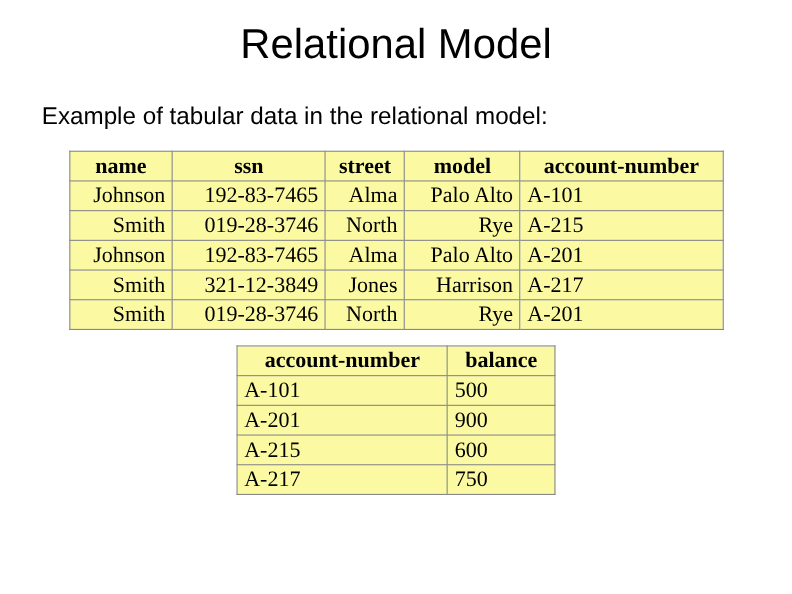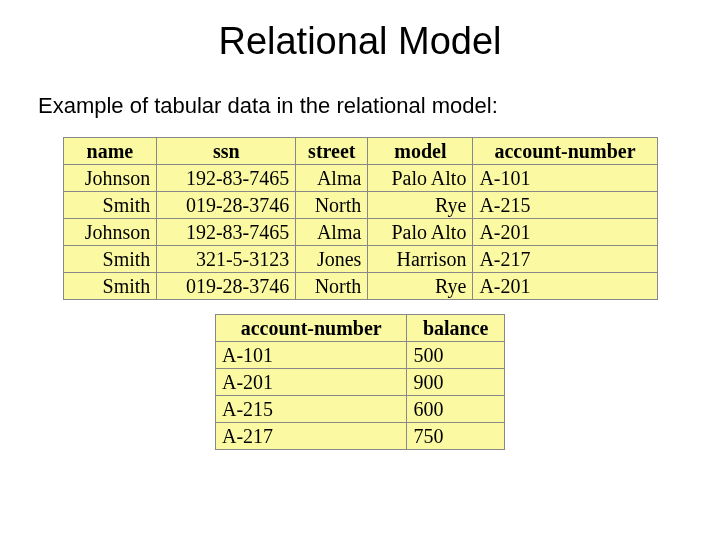--- a/index.html
+++ b/index.html
@@ -98,21 +98,21 @@
         </tr>
         <tr>
           <td>Johnson</td>
           <td>192-83-7465</td>
           <td>Alma</td>
           <td>Palo Alto</td>
           <td class="center">A-201</td>
         </tr>
         <tr>
           <td>Smith</td>
-          <td>321-5-3123</td>
+          <td>321-12-3849</td>
           <td>Jones</td>
           <td>Harrison</td>
           <td class="center">A-217</td>
         </tr>
         <tr>
           <td>Smith</td>
           <td>019-28-3746</td>
           <td>North</td>
           <td>Rye</td>
           <td class="center">A-201</td>

